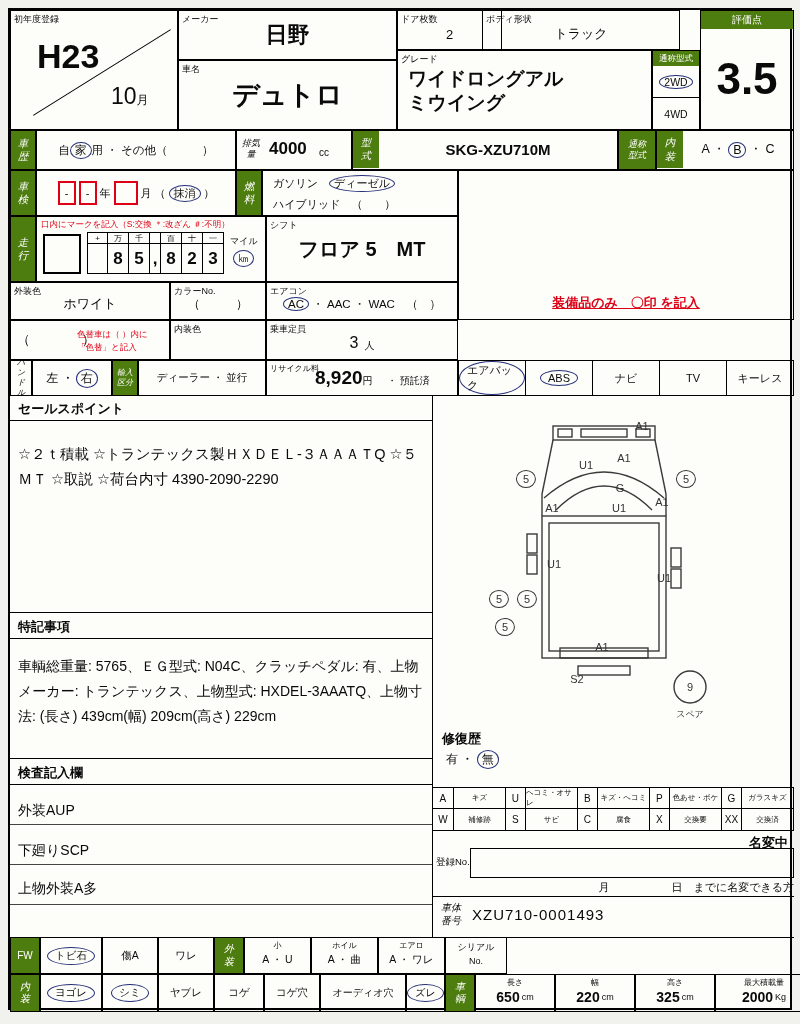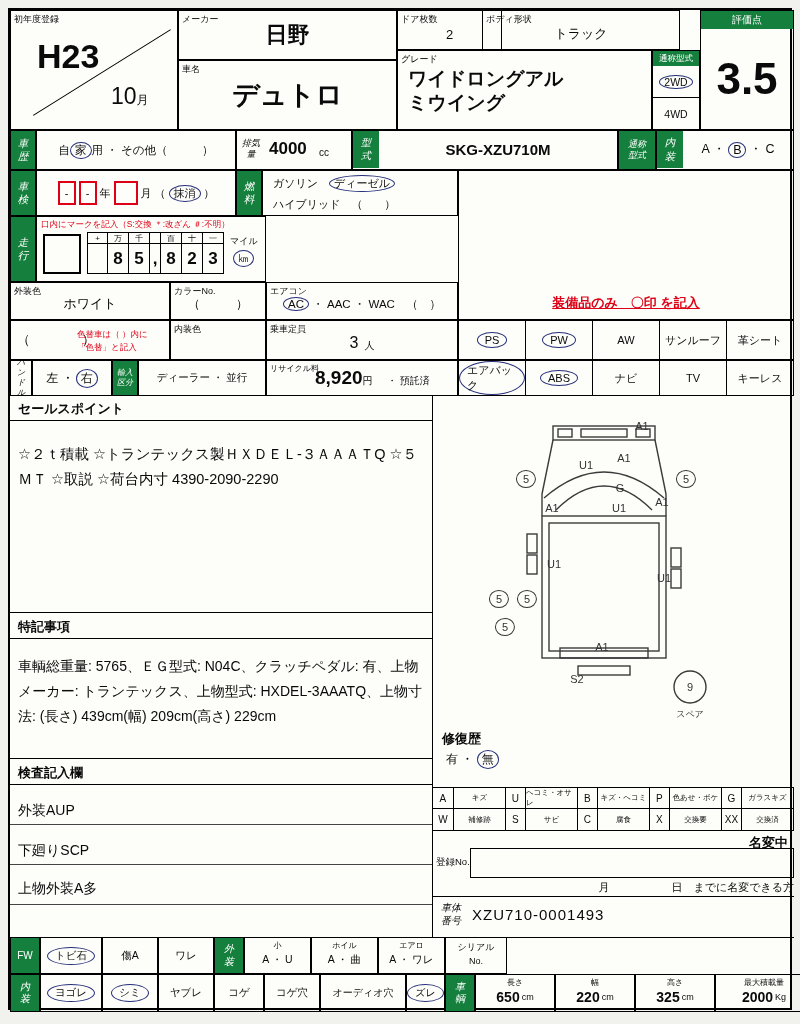--- a/index.html
+++ b/index.html
@@ -1,21 +1,21 @@
 <!DOCTYPE html>
 <html><head>
 <meta charset="utf-8">
 <style>
   *{margin:0;padding:0;box-sizing:border-box;}
   html,body{width:800px;height:1024px;}
   body{background:#f1f1ee;font-family:"Liberation Sans","DejaVu Sans",sans-serif;color:#0a0a0a;position:relative;}
   #sheet{position:absolute;left:8px;top:8px;width:784px;height:1002px;background:#fdfdfa;border:2px solid #000;}
   .c{position:absolute;border:1.5px solid #000;}
   .n{position:absolute;}
-  .blk{background:#15803d;color:#fff;display:flex;align-items:center;justify-content:center;text-align:center;}
+  .blk{background:#4d7c0f;color:#fff;display:flex;align-items:center;justify-content:center;text-align:center;}
   .cen{display:flex;align-items:center;justify-content:center;}
   .vlab{word-break:break-all;line-height:1.25;text-align:center;font-style:italic;}
   .lab{position:absolute;left:3px;top:2px;font-size:9px;white-space:nowrap;}
   .oval{display:inline-block;border:1.8px solid #26307a;border-radius:50%;padding:1px 7px;}
   .oval1{display:inline-block;border:1.8px solid #26307a;border-radius:50%;padding:0 4px;}
   .red{color:#dd0016;}
   .bold{font-weight:bold;}
   .rbox{border:2px solid #dd0016;display:inline-flex;align-items:center;justify-content:center;}
   .mark{position:absolute;transform:translate(-50%,-50%);font-size:11px;color:#333;white-space:nowrap;}
   .oval5{border:1.5px solid #333;border-radius:50%;padding:2px 6px;}
@@ -155,20 +155,24 @@
           <div class="cen bold" style="height:30px;font-size:17px;border:1px solid #000;border-top:none;border-left:none">2</div>
         </div>
       <div style="width:21px">
           <div class="cen" style="height:12px;font-size:8px;border:1px solid #000;border-left:none">一</div>
           <div class="cen bold" style="height:30px;font-size:17px;border:1px solid #000;border-top:none;border-left:none">3</div>
         </div>
     </div>
     <div class="n" style="left:193px;top:18px;font-size:9px">マイル</div>
     <div class="n" style="left:196px;top:33px;font-size:11px"><span class="oval1">㎞</span></div>
   </div>
+  <div class="c cen" style="left:256px;top:206px;width:192px;height:66px">
+    <div class="lab">シフト</div>
+    <div class="bold" style="font-size:20px">フロア 5　MT</div>
+  </div>
 
   <div class="c cen" style="left:0;top:272px;width:160px;height:38px">
     <div class="lab">外装色</div>
     <div style="font-size:13px;margin-top:6px">ホワイト</div>
   </div>
   <div class="c cen" style="left:160px;top:272px;width:96px;height:38px">
     <div class="lab">カラーNo.</div>
     <div style="font-size:12px;margin-top:6px">（　　　）</div>
   </div>
   <div class="c cen" style="left:256px;top:272px;width:192px;height:38px">
@@ -183,37 +187,20 @@
       <div>「色替」と記入</div>
     </div>
   </div>
   <div class="c" style="left:160px;top:310px;width:96px;height:40px">
     <div class="lab">内装色</div>
   </div>
   <div class="c cen" style="left:256px;top:310px;width:192px;height:40px">
     <div class="lab">乗車定員</div>
     <div style="font-size:16px;margin-top:6px">3</div>
     <div style="font-size:10px;margin:12px 0 0 6px">人</div>
-  </div>
-  <div class="c" style="left:448px;top:310px;width:336px;height:40px;display:flex">
-    <div class="cen eq">
-        <span class="oval">PS</span>
-      </div>
-    <div class="cen eq">
-        <span class="oval">PW</span>
-      </div>
-    <div class="cen eq">
-        <span>AW</span>
-      </div>
-    <div class="cen eq">
-        <span>サンルーフ</span>
-      </div>
-    <div class="cen eq">
-        <span>革シート</span>
-      </div>
   </div>
 
   <div class="c vlab cen" style="left:0;top:350px;width:22px;height:36px;font-size:8px;padding:0 3px">ハンドル</div>
   <div class="c cen" style="left:22px;top:350px;width:80px;height:36px;font-size:12px;gap:2px">
     <span>左 ・</span>
       <span class="oval1">右</span>
   </div>
   <div class="c blk vlab" style="left:102px;top:350px;width:26px;height:36px;font-size:8px;padding:0 4px">輸入区分</div>
   <div class="c cen" style="left:128px;top:350px;width:128px;height:36px;font-size:10.5px">ディーラー ・ 並行</div>
   <div class="c" style="left:256px;top:350px;width:192px;height:36px">

